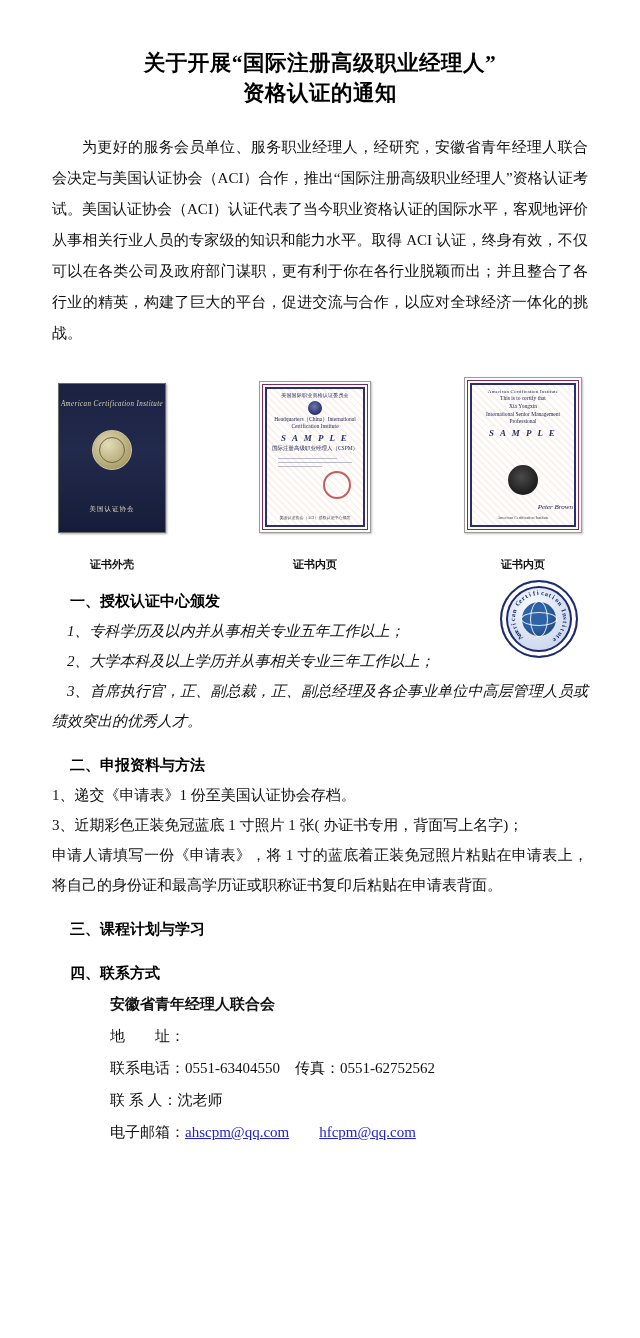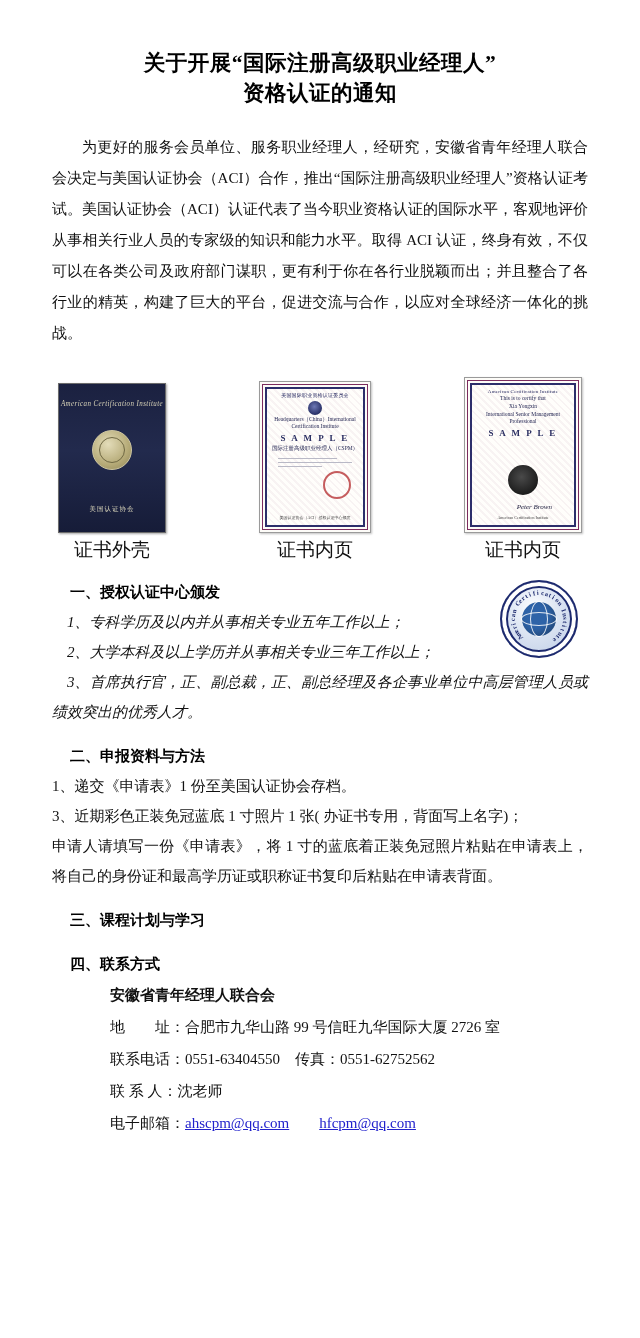--- a/index.html
+++ b/index.html
@@ -50,23 +50,24 @@
     justify-content: space-between;
     align-items: flex-end;
     padding: 0 6px;
   }
   .cert-item {
     display: flex;
     flex-direction: column;
     align-items: center;
   }
   .cert-caption {
-    margin-top: 4px;
-    font-size: 19px;
+    margin-top: 24px;
+    font-size: 11px;
     color: #111;
+    font-weight: bold;
   }
   
   .cert-cover {
     width: 106px;
     height: 148px;
     background: linear-gradient(180deg, #1b2140 0%, #222a4d 45%, #161c38 100%);
     border: 1px solid #6b6b6b;
     box-shadow: 1px 1px 2px rgba(0,0,0,0.35);
     position: relative;
   }
@@ -161,20 +162,21 @@
     text-align: center;
     line-height: 7px;
     margin-bottom: 1px;
   }
   .paper-sample {
     font-weight: bold;
     font-size: 9px;
     letter-spacing: 2px;
     color: #2b2f62;
     margin: 2px 0;
+    font-style: italic;
   }
   .paper-lines {
     width: 78%;
     margin-top: 2px;
   }
   .paper-lines i {
     display: block;
     height: 1px;
     background: #b9b9c6;
     margin: 3px 0;
@@ -196,21 +198,21 @@
     left: 50%;
     bottom: 30px;
     transform: translateX(-50%);
     width: 30px;
     height: 30px;
     border-radius: 50%;
     background: radial-gradient(circle at 45% 40%, #4a4a4a 0%, #1d1d1d 70%, #0d0d0d 100%);
   }
   .paper-sign {
     position: absolute;
-    right: 22px;
+    right: 1px;
     bottom: 14px;
     font-style: italic;
     font-size: 7px;
     color: #1a1a3a;
   }
   .paper-footnote {
     position: absolute;
     left: 0; right: 0;
     bottom: 5px;
     text-align: center;
@@ -422,21 +424,20 @@
   <div class="section">
     <div class="section-title">三、课程计划与学习</div>
   </div>
 
   <div class="section">
     <div class="section-title">四、联系方式</div>
     <div class="contact-head">安徽省青年经理人联合会</div>
 
     <div class="contact-row">
       <span class="contact-label">地　　址：</span>
-      <span class="contact-value">合肥市九华山路 99 号信旺九华国际大厦 2726 室</span>
     </div>
     <div class="contact-row">
       <span class="contact-label">联系电话：</span>
       <span class="contact-value">0551-63404550　传真：0551-62752562</span>
     </div>
     <div class="contact-row">
       <span class="contact-label">联 系 人：</span>
       <span class="contact-value">沈老师</span>
     </div>
     <div class="contact-row">

